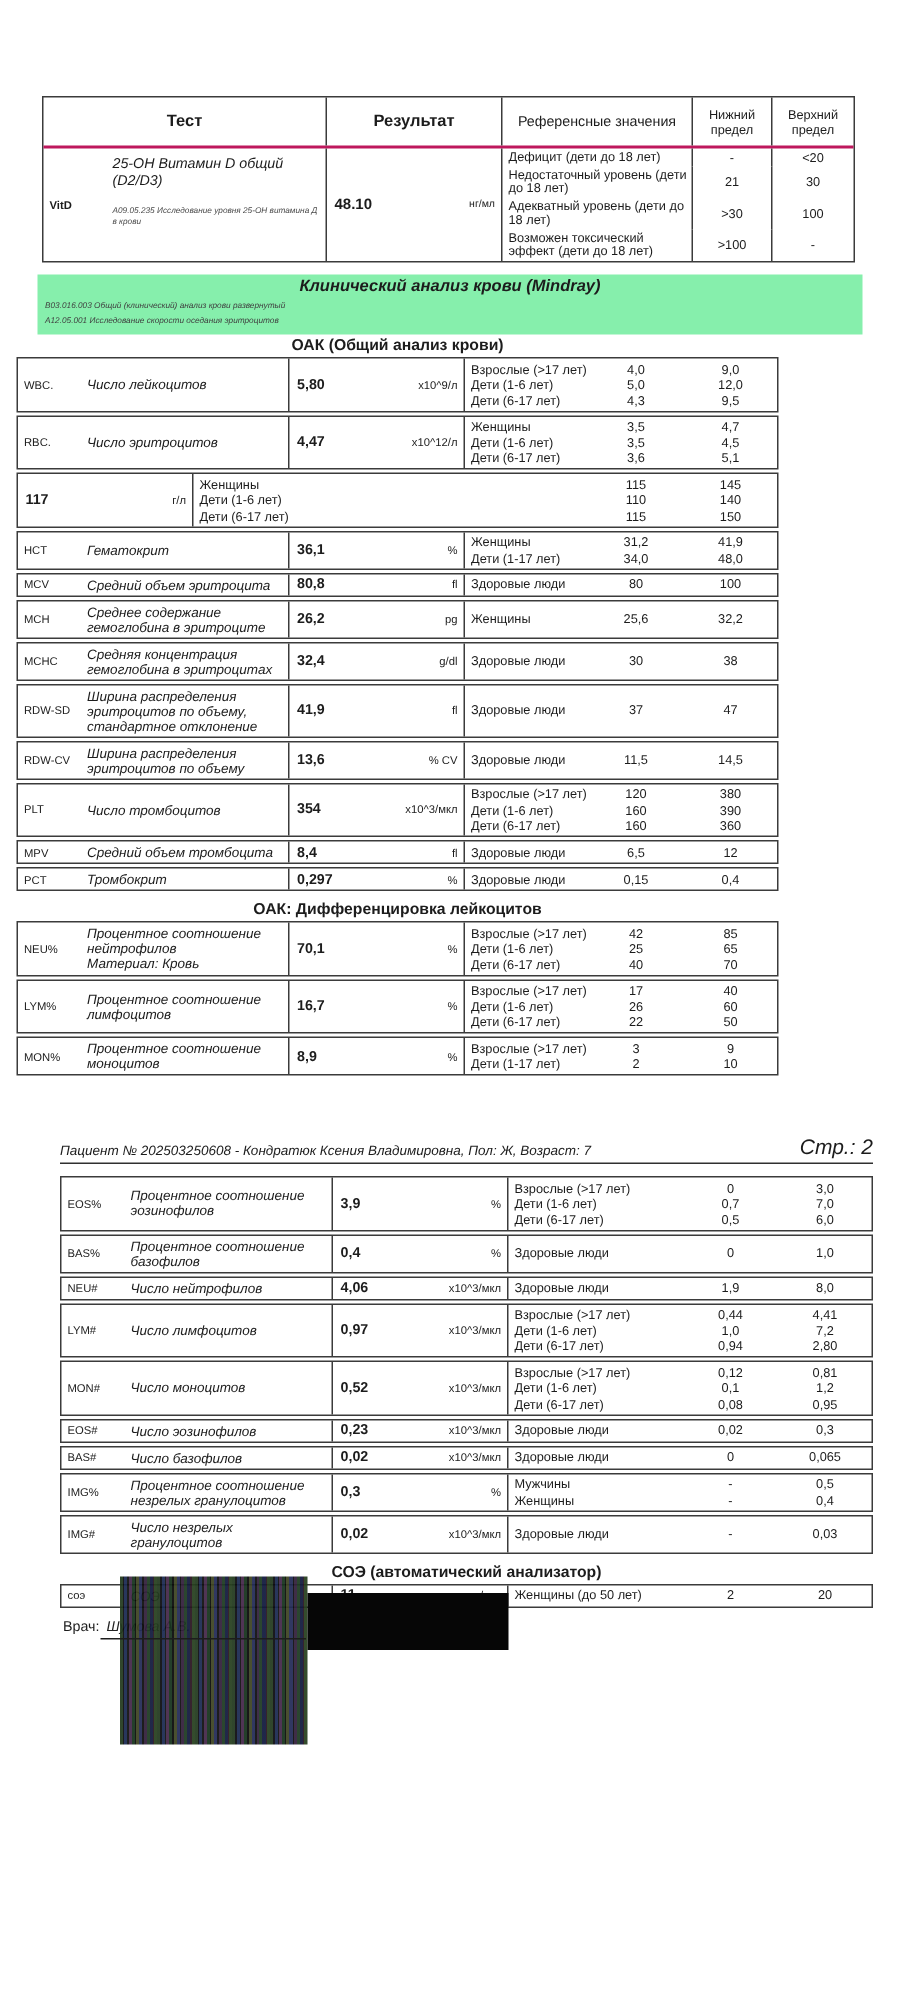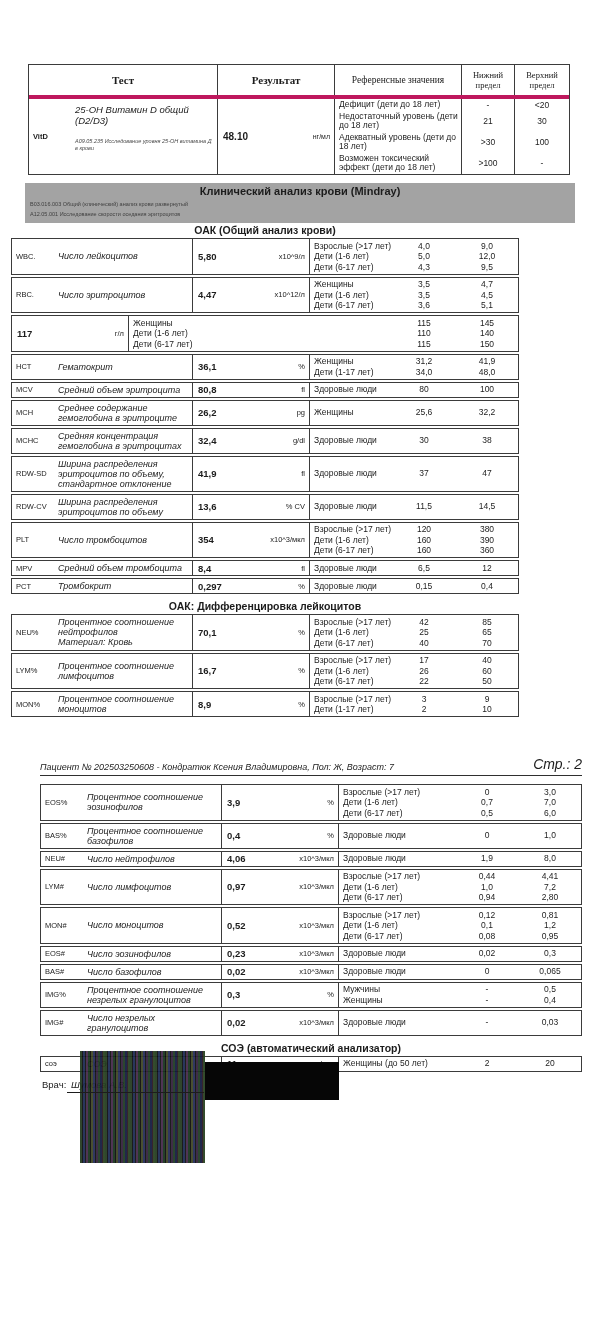--- a/index.html
+++ b/index.html
@@ -6,21 +6,21 @@
   html,body { background:#ffffff; }
   body {
     width:600px; height:1332px; position:relative;
     font-family:"Liberation Sans", sans-serif; color:#1c1c1c;
     overflow:hidden;
   }
   .abs { position:absolute; }
 
   
   .vitd-wrap { top:64px; left:28px; width:542px; border:1px solid #3b3b3b; background:#fff; }
-  .vitd-head { display:flex; border-bottom:4px solid #be185d; height:34px;font-family:Liberation Serif, serif; }
+  .vitd-head { display:flex; border-bottom:2px solid #be185d; height:34px; }
   .vitd-head > div { display:flex; align-items:center; justify-content:center; text-align:center; border-right:1px solid #3b3b3b; }
   .vitd-head > div:last-child { border-right:none; }
   .vh-test { width:189px; font-weight:bold; font-size:11px; }
   .vh-result { width:117px; font-weight:bold; font-size:11px; }
   .vh-ref { width:127px; font-size:9.5px; }
   .vh-low { width:53px; font-size:8.5px; line-height:10px; }
   .vh-up  { width:54px; font-size:8.5px; line-height:10px; }
 
   .vitd-row { display:flex; min-height:71px; }
   .v-test { width:189px; border-right:1px solid #3b3b3b; display:flex; padding:3px 2px 2px 2px; }
@@ -31,21 +31,21 @@
   .v-result { width:117px; border-right:1px solid #3b3b3b; display:flex; align-items:center; justify-content:space-between; padding:0 4px 0 5px;gap:47px; }
   .v-rval { font-weight:bold; font-size:10px; }
   .v-runit { font-size:7px; }
   .v-refs { flex:1; display:flex; flex-direction:column; }
   .vline { display:flex; flex:1; align-items:center; }
   .vlabel { width:127px; align-self:stretch; display:flex; align-items:center; border-right:1px solid #3b3b3b; font-size:8.5px; line-height:9.5px; padding:1px 2px 1px 4px; }
   .vlow { width:53px; align-self:stretch; display:flex; align-items:center; justify-content:center; border-right:1px solid #3b3b3b; font-size:8.5px; }
   .vup  { width:54px; display:flex; align-items:center; justify-content:center; font-size:8.5px; }
 
   
-  .section-band { top:183px; left:25px; width:550px; height:40px; background:#a3a3a3; }
+  .section-band { top:183px; left:25px; width:550px; height:40px; background:#86efac;font-style:italic; }
   .section-title { text-align:center; font-weight:bold; font-size:11px; padding-top:2px; }
   .section-code { font-size:5.5px; color:#3f3f3f; margin:4px 0 0 5px; line-height:6px; }
 
   
   .tbl-title { text-align:center; font-weight:bold; font-size:10.5px; line-height:12px; margin-bottom:2px; }
   .oak-wrap { top:224px; left:11px; width:508px; }
   .page2-wrap { top:756px; left:40px; width:542px; }
 
   .lab-row { display:flex; border:1px solid #3b3b3b; margin-bottom:2px; background:#fff; min-height:13px; }
   .cell-left { width:181px; display:flex; border-right:1px solid #3b3b3b; padding:2px 3px 2px 2px; }

